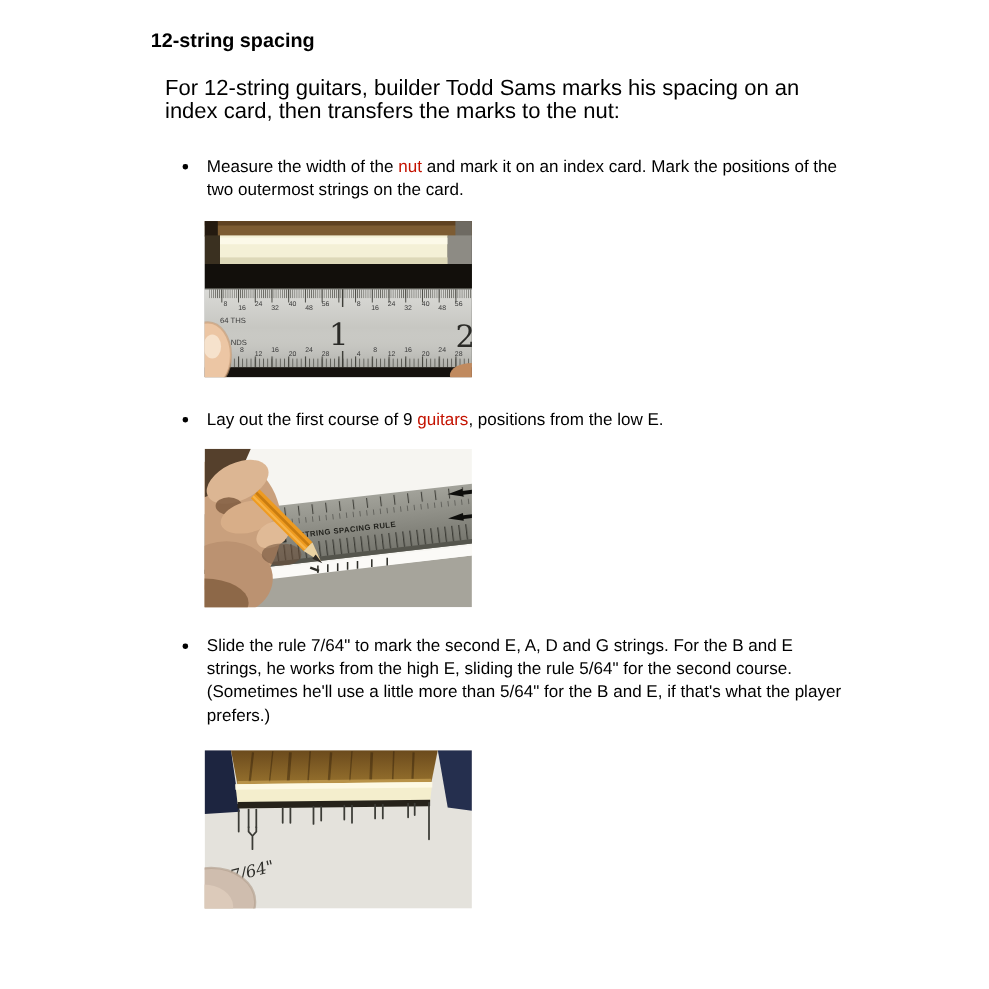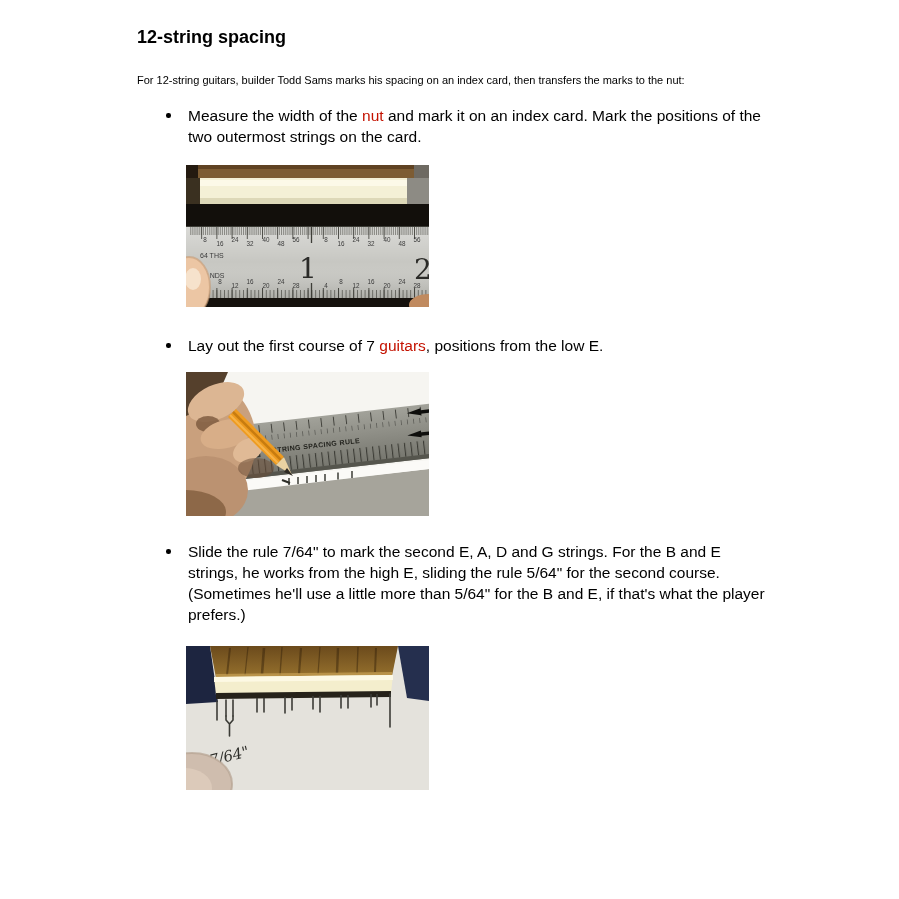--- a/index.html
+++ b/index.html
@@ -16,27 +16,27 @@
     padding: 28px 120px 0 137px;
   }
   h1.page-title {
     margin: 0;
     font-size: 18px;
     line-height: 19px;
     font-weight: bold;
     color: #000;
   }
   p.intro {
-    margin: 23px 0 0 0;
-    font-size: 11px;
+    margin: 23px 0 0 13px;
+    font-size: 20px;
     line-height: 21px;
     max-width: 596px;
   }
   ul.steps {
-    margin: 14px 0 0 0;
+    margin: 29px 0 0 0;
     padding: 0 0 0 51px;
     list-style: none;
   }
   ul.steps > li {
     position: relative;
     font-size: 15.5px;
     line-height: 21px;
     max-width: 578px;
   }
   ul.steps > li::before {
@@ -161,21 +161,21 @@
               <ellipse cx="3" cy="122" rx="21" ry="30" fill="none" stroke="#c79b74" stroke-width="2" opacity="0.6"></ellipse>
               <ellipse cx="7" cy="114" rx="8" ry="11" fill="#f6e2cc"></ellipse>
             </g>
             <ellipse cx="243" cy="140" rx="20" ry="11" fill="#c08a5f"></ellipse>
           </g>
         </svg>
       </span>
     </li>
 
     <li class="step-2">
-      <span>Lay out the first course of 7 </span><a class="red-link">guitars</a><span>, positions from the low E.</span>
+      <span>Lay out the first course of 9 </span><a class="red-link">guitars</a><span>, positions from the low E.</span>
 
       <span class="photo m2">
         <svg width="243" height="144" viewBox="0 0 243 144" xmlns="http://www.w3.org/2000/svg">
           <defs>
             <pattern id="pt" width="12.5" height="9" patternUnits="userSpaceOnUse">
                 <rect width="1" height="9" fill="#42423c"></rect>
               </pattern>
             <pattern id="pt2" width="6.2" height="5" patternUnits="userSpaceOnUse">
                 <rect width="0.7" height="5" fill="#55554f"></rect>
               </pattern>

